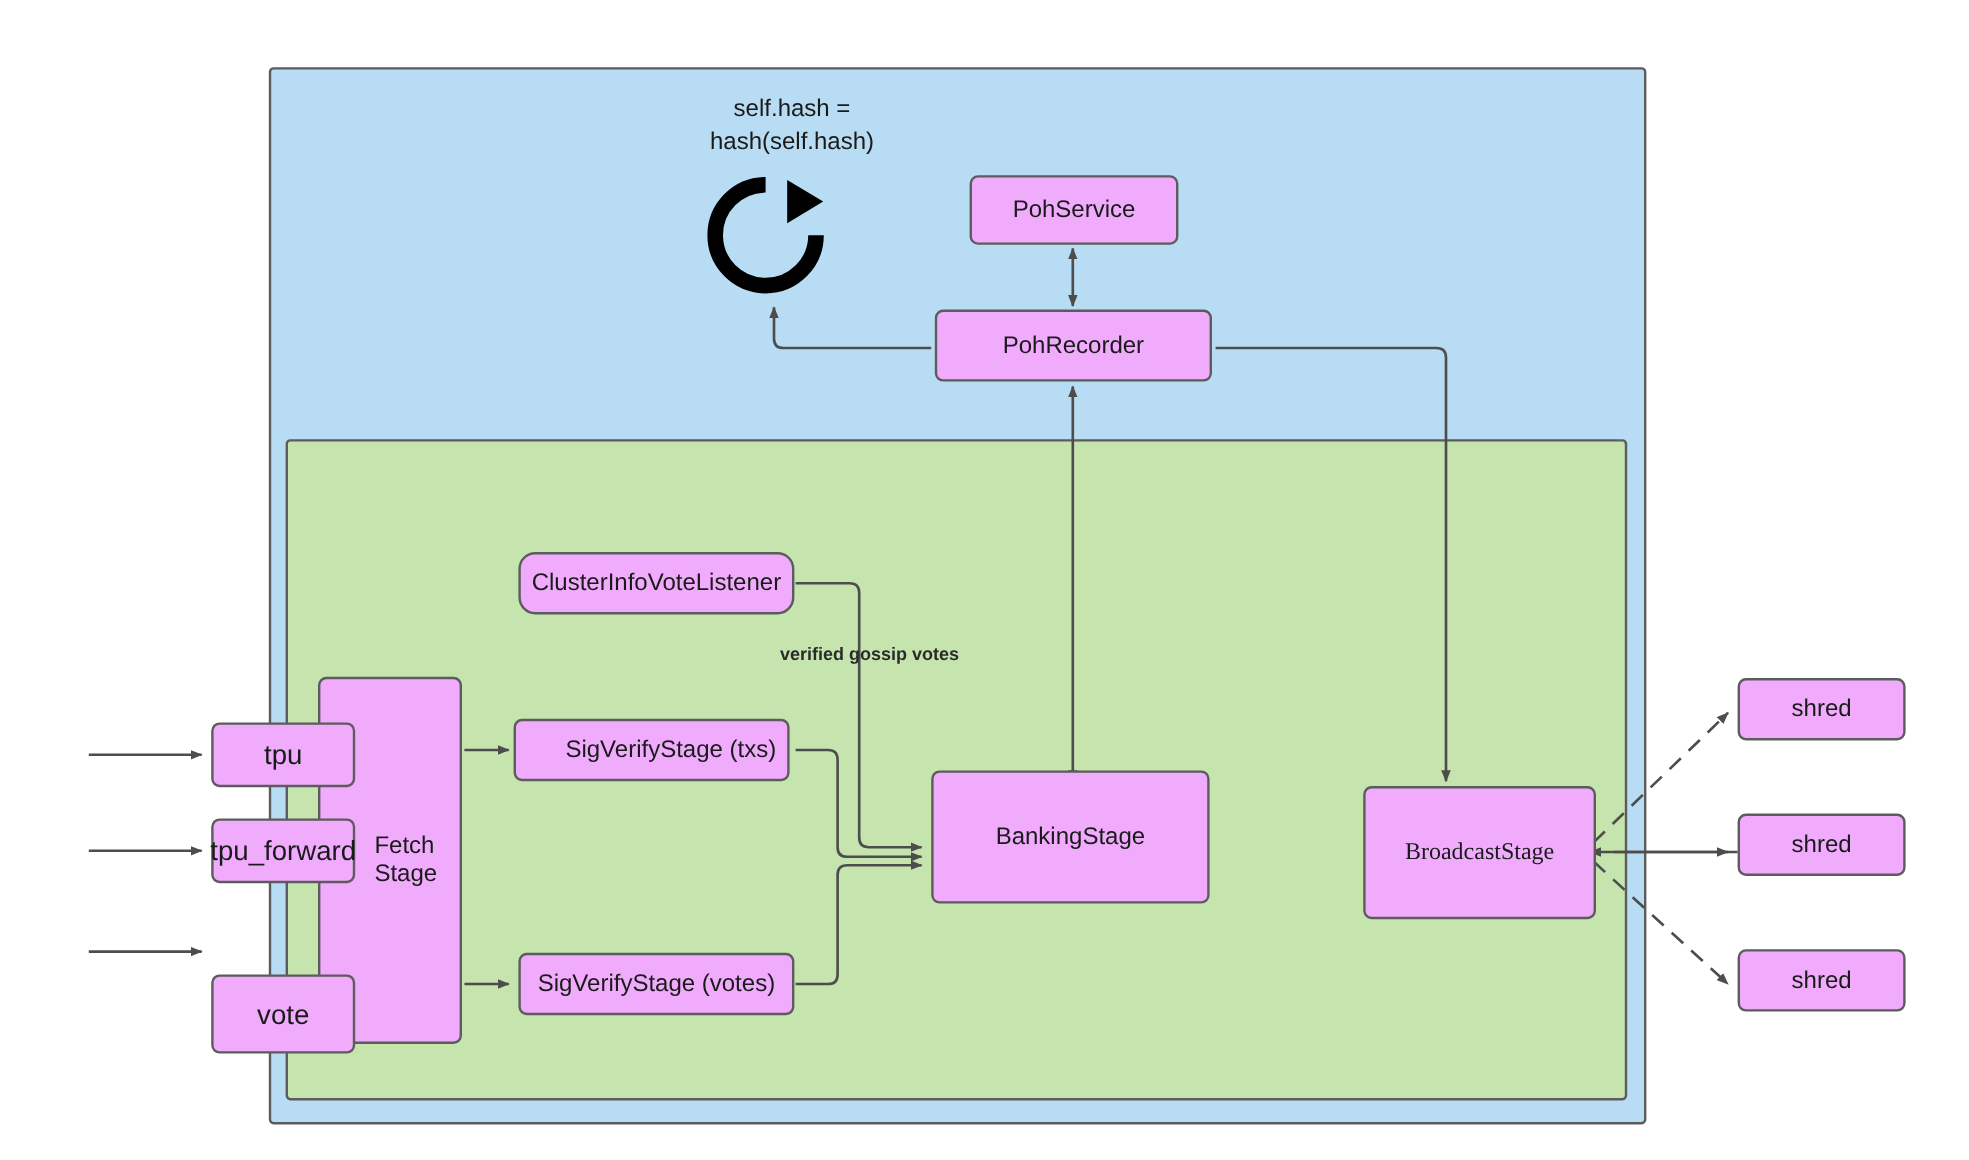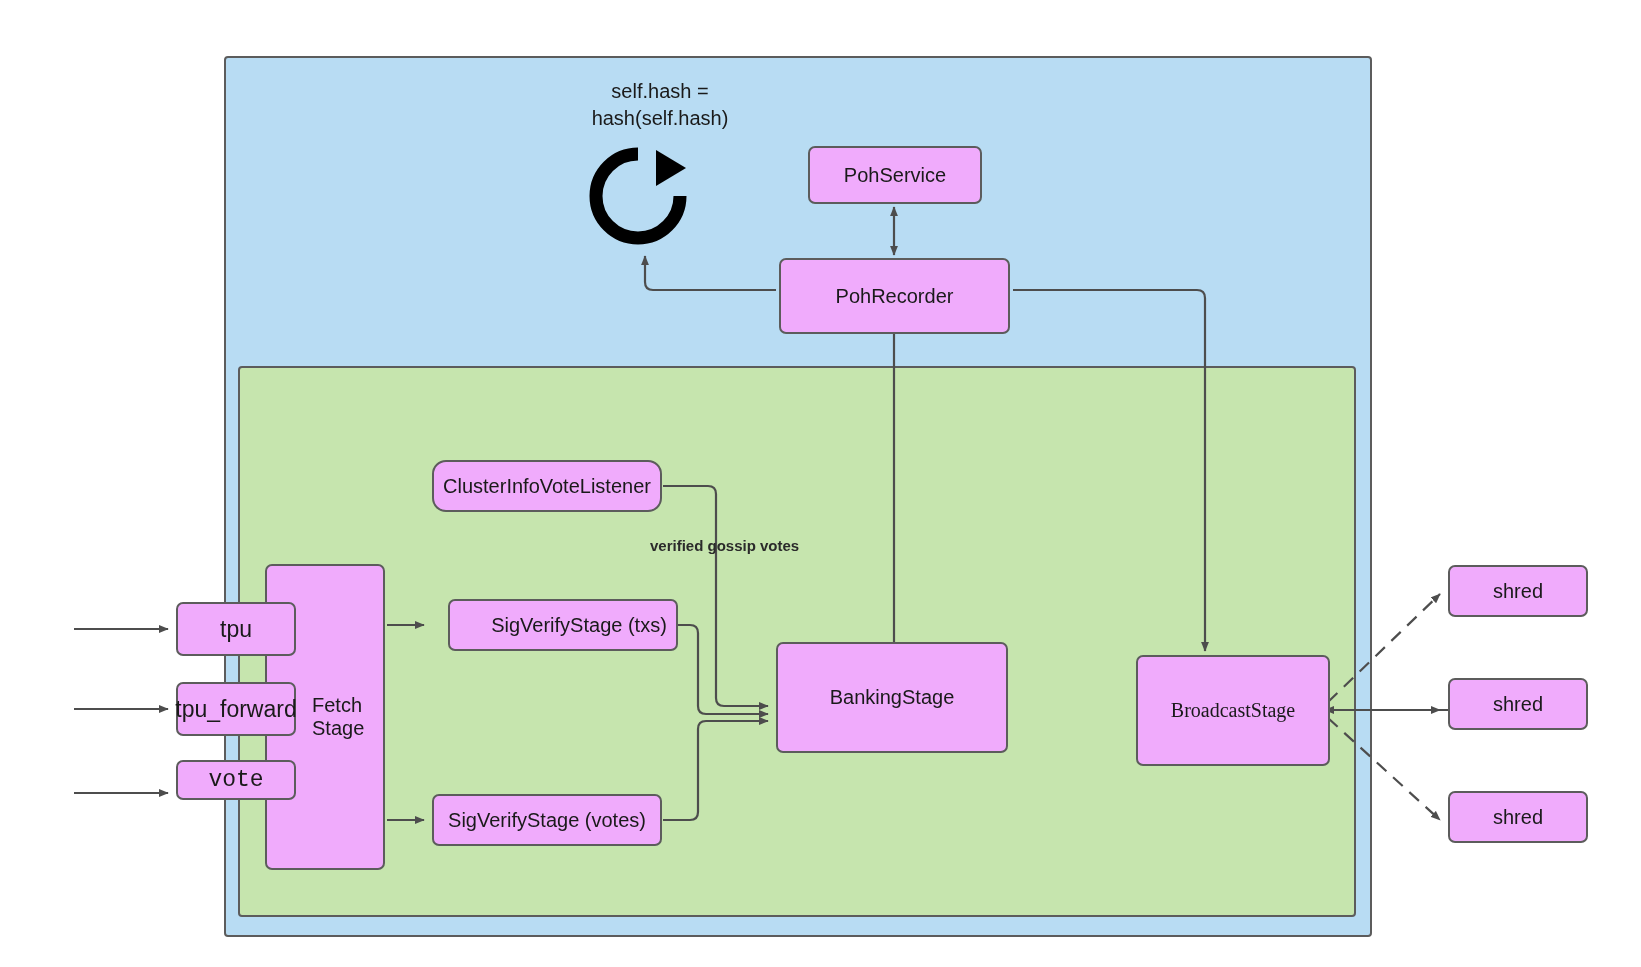--- a/index.html
+++ b/index.html
@@ -58,31 +58,31 @@
     justify-content: center;
     color: #1a1a1a;
     font-size: 20px;
     line-height: 1.15;
     text-align: center;
     white-space: nowrap;
   }
   .node.small { font-size: 23px; }
   
   #node-pohservice   { left: 808px;  top: 146px; width: 174px; height: 58px; }
-  #node-pohrecorder  { left: 779px;  top: 258px; width: 231px; height: 76px; }
+  #node-pohrecorder  { left: 779px;  top: 258px; width: 231px; height: 60px; }
   #node-fetchstage   { left: 265px;  top: 564px; width: 120px; height: 306px;
                        justify-content: flex-end; padding-right: 9px;
                        white-space: normal; text-align: left; z-index: 3; }
   #node-fetchstage .label { width: 62px; }
   #node-tpu          { left: 176px;  top: 602px; width: 120px; height: 54px; z-index: 4; }
   #node-tpufwd       { left: 176px;  top: 682px; width: 120px; height: 54px; z-index: 4; }
-  #node-vote         { left: 176px;  top: 760px; width: 120px; height: 40px; z-index: 4; font-family: Liberation Mono, monospace; }
+  #node-vote         { left: 176px;  top: 812px; width: 120px; height: 66px; z-index: 4; }
   #node-civl         { left: 432px;  top: 460px; width: 230px; height: 52px; z-index: 4; border-radius: 14px; }
   #node-civl .label  { position: relative; }
-  #node-sigtxs       { left: 448px;  top: 599px; width: 230px; height: 52px; padding-left: 32px; }
+  #node-sigtxs       { left: 428px;  top: 599px; width: 230px; height: 52px; padding-left: 32px; }
   #node-sigvotes     { left: 432px;  top: 794px; width: 230px; height: 52px; }
   #node-banking      { left: 776px;  top: 642px; width: 232px; height: 111px; }
   #node-broadcast    { left: 1136px; top: 655px; width: 194px; height: 111px; font-family: Liberation Serif, serif; }
   #node-shred1       { left: 1448px; top: 565px; width: 140px; height: 52px; }
   #node-shred2       { left: 1448px; top: 678px; width: 140px; height: 52px; }
   #node-shred3       { left: 1448px; top: 791px; width: 140px; height: 52px; }
   
   .free-label {
     position: absolute;
     color: #1a1a1a;

